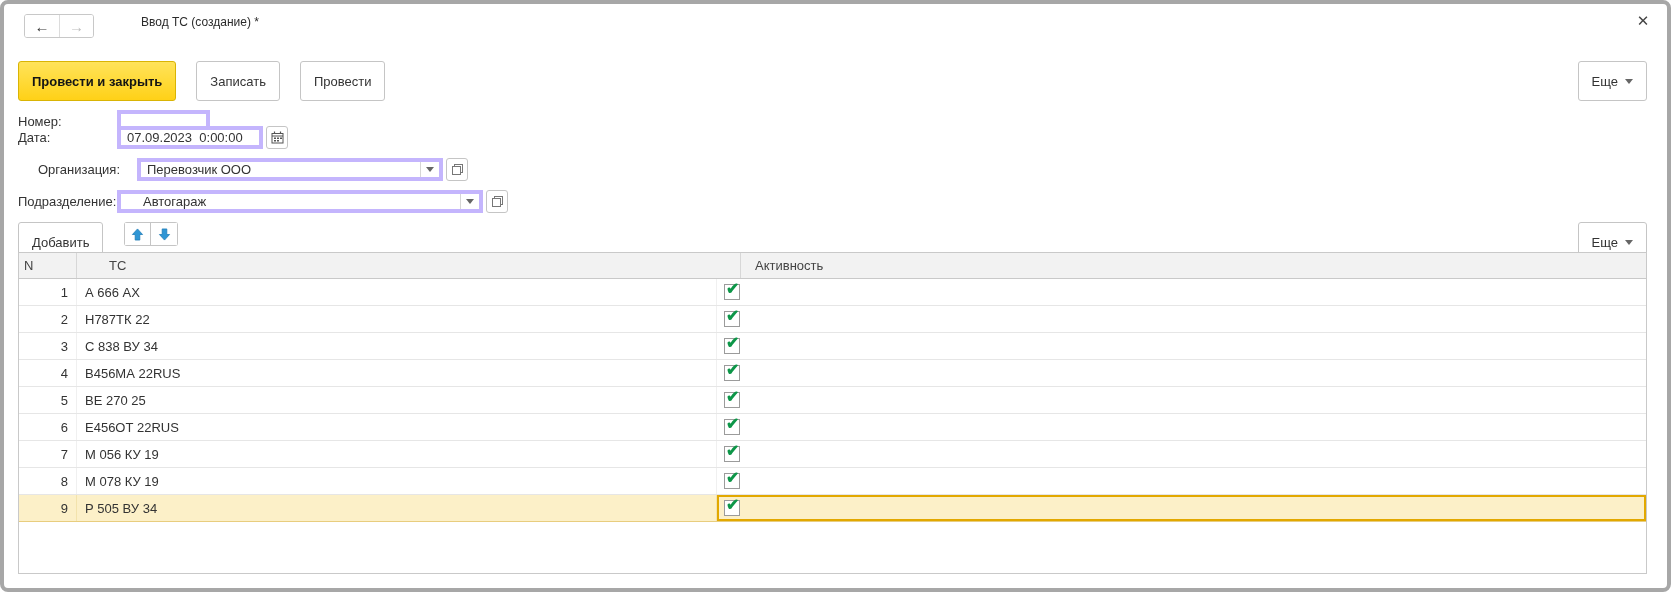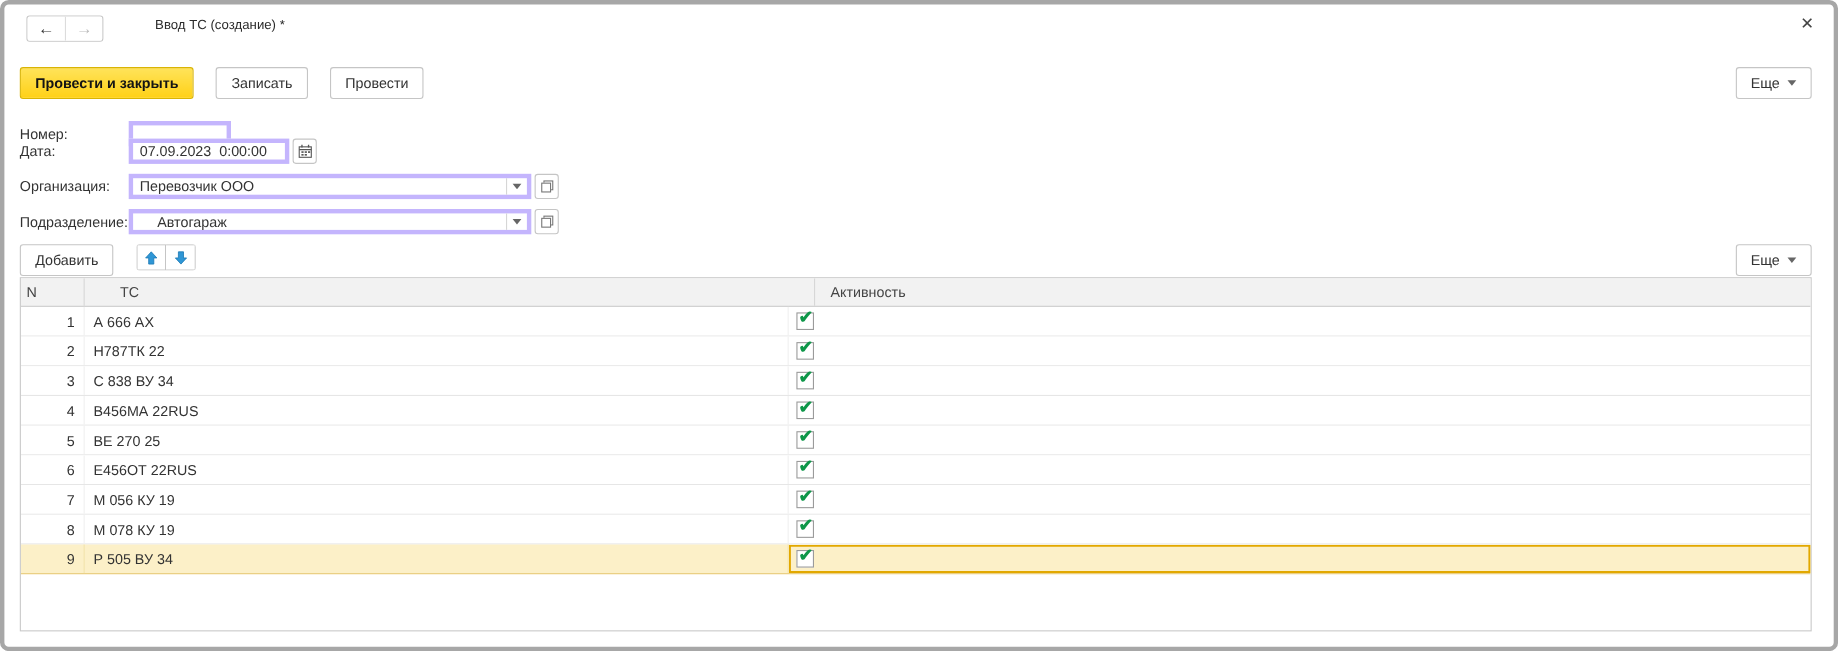--- a/index.html
+++ b/index.html
@@ -24,21 +24,21 @@
              border-radius:3px;overflow:hidden;background:#fff;}
   .nav-btn{width:34px;height:22px;display:flex;align-items:center;justify-content:center;
            font-size:15px;color:#333;cursor:pointer;background:#fff;}
   .nav-btn + .nav-btn{border-left:1px solid #dcdcdc;}
   .nav-btn.disabled{color:#bdbdbd;}
   .page-title{position:absolute;left:137px;top:11px;font-size:12px;color:#2b2b2b;}
   .close-x{position:absolute;right:14px;top:7px;font-size:15px;color:#444;cursor:pointer;
            width:20px;height:20px;display:flex;align-items:center;justify-content:center;}
 
   
-  .btn{display:inline-flex;align-items:center;justify-content:center;height:29px;
+  .btn{display:inline-flex;align-items:center;justify-content:center;height:40px;
        padding:0 13px;border:1px solid var(--border-grey);border-radius:3px;background:#fff;
        color:#333;cursor:pointer;white-space:nowrap;}
   .btn-primary{background:linear-gradient(var(--accent-yellow-light),var(--accent-yellow));
        border-color:var(--accent-yellow-border);font-weight:bold;color:#141414;}
   .caret{display:inline-block;width:0;height:0;border-left:4px solid transparent;
        border-right:4px solid transparent;border-top:5px solid #666;margin-left:7px;}
   .cmd-bar{position:absolute;left:14px;top:57px;display:flex;gap:10px;}
   .cmd-bar .btn + .btn{margin-left:10px;}
   .more-top{position:absolute;right:20px;top:57px;}
   .more-table{position:absolute;right:20px;top:218px;}
@@ -134,23 +134,23 @@
         <line x1="9.5" y1="0.5" x2="9.5" y2="3" stroke="#555" stroke-width="1.2"></line>
         <rect x="3" y="6.5" width="2" height="1.5" fill="#555"></rect>
         <rect x="6" y="6.5" width="2" height="1.5" fill="#555"></rect>
         <rect x="9" y="6.5" width="2" height="1.5" fill="#555"></rect>
         <rect x="3" y="9" width="2" height="1.5" fill="#555"></rect>
         <rect x="6" y="9" width="2" height="1.5" fill="#555"></rect>
       </svg>
     </div>
   </div>
 
-  <div class="field" style="top:154px;">
+  <div class="field" style="top:154px;margin-left:20px;">
     <div class="field-label">Организация:</div>
-    <div class="inputbox" style="width:366px;">
+    <div class="inputbox" style="width:306px;">
       <div class="input-text" style="flex:1;">Перевозчик ООО</div>
       <div class="dd-seg">
         <span class="caret" style="margin-left:0;"></span>
       </div>
     </div>
     <div class="sq-btn">
       <span class="open-icon"></span>
     </div>
   </div>
 

